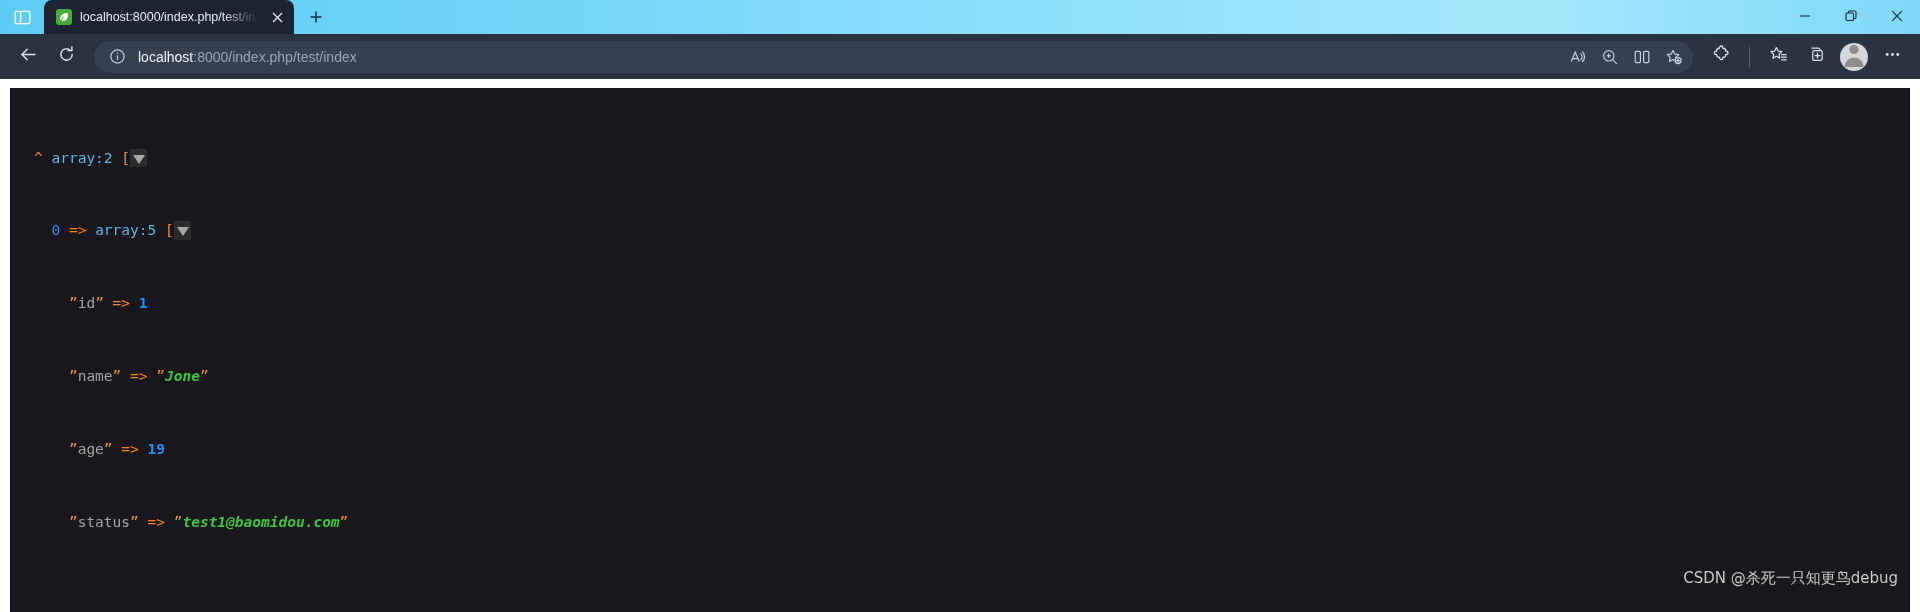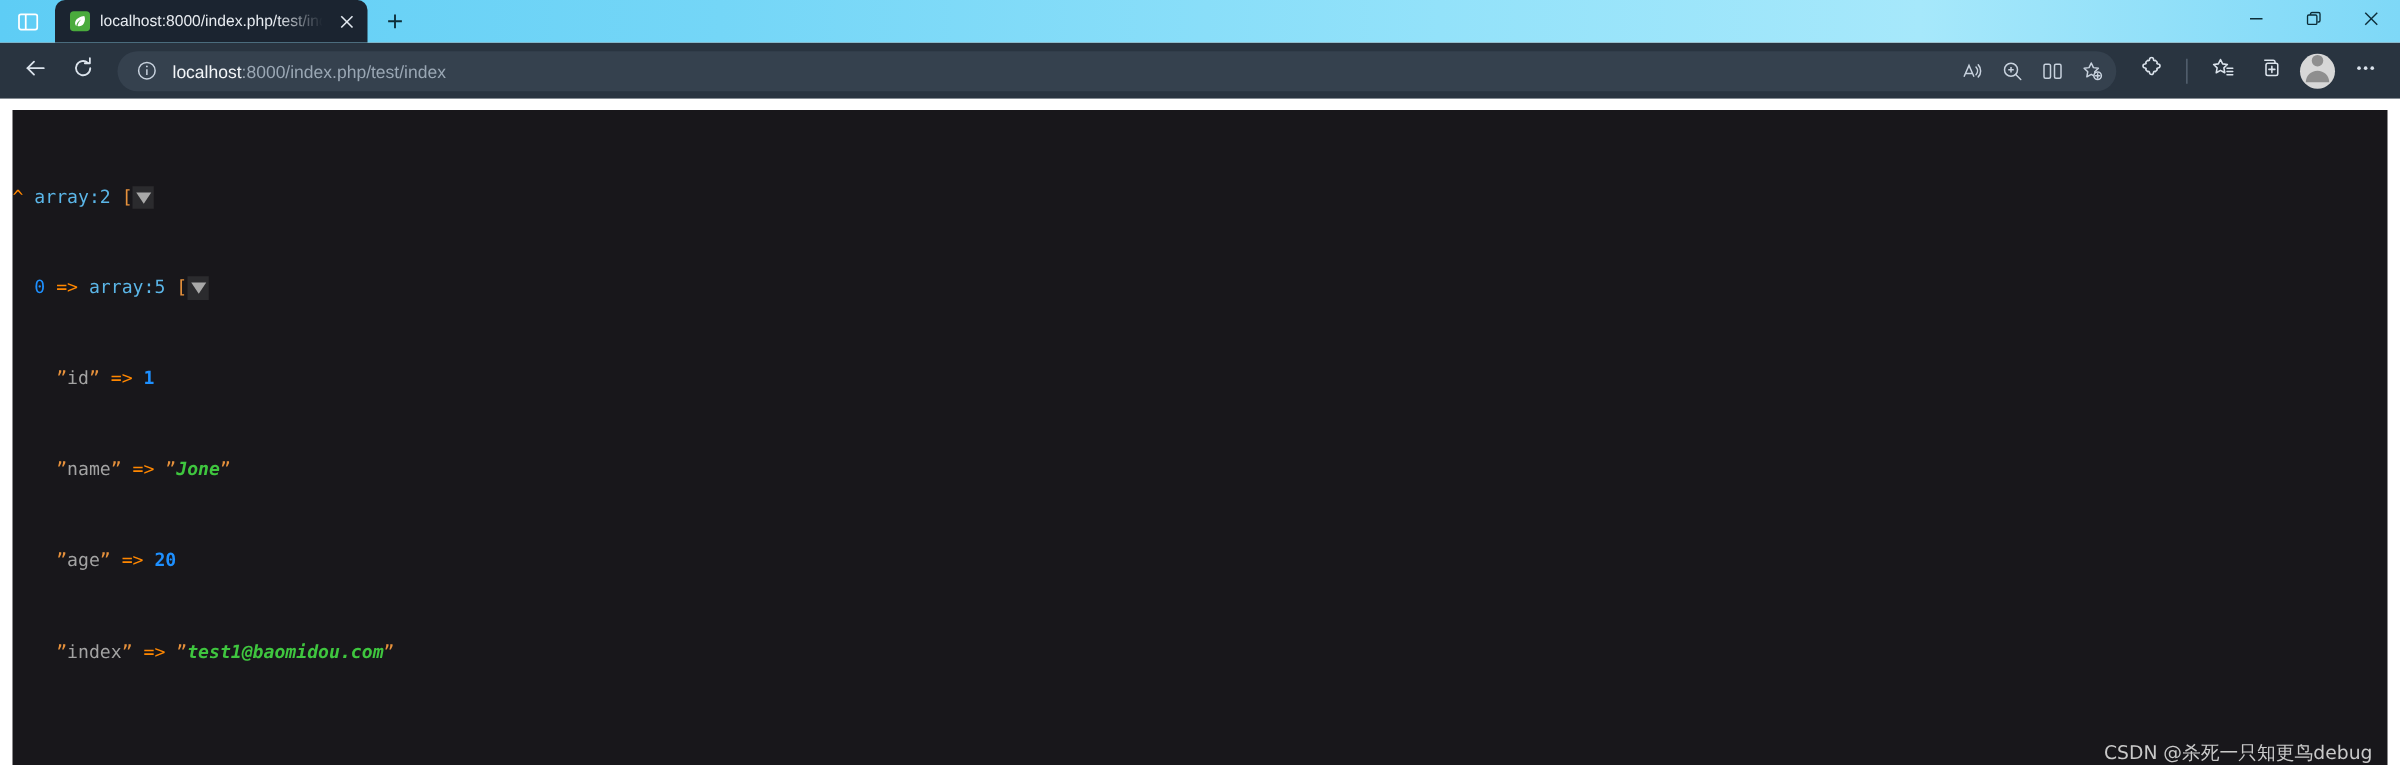--- a/index.html
+++ b/index.html
@@ -152,21 +152,21 @@
   }
   .dump {
     margin: 9px 10px 0 10px;
     background: #18171b;
     padding: 6px 0 14px 0;
     font-family: "DejaVu Sans Mono", "Liberation Mono", monospace;
     font-size: 14.5px;
     line-height: 18.2px;
     white-space: pre;
   }
-  .dump .ln { padding-left: 0; }
+  .dump .ln { padding-left: 24px; }
   .c-caret  { color: #ff8700; }
   .c-type   { color: #5bb6e8; }
   .c-brk    { color: #e6913c; }
   .c-key    { color: #a3a3a3; margin-top: 32px; }
   .c-quote  { color: #e6913c; }
   .c-arrow  { color: #ff8700; }
   .c-num    { color: #1e90ff; font-weight: bold; }
   .c-idx    { color: #1e90ff; }
   .c-str    { color: #3fc63f; font-weight: bold; font-style: italic; }
   .toggle {
@@ -181,21 +181,21 @@
   .toggle-box {
     display: inline-block;
     background: #2b2b2e;
     padding: 0 2px;
     vertical-align: top;
   }
 
   .watermark {
     position: absolute;
     right: 22px;
-    bottom: 0;
+    bottom: 24px;
     color: #c9c9c9;
     font-size: 15px;
     font-family: "DejaVu Sans", sans-serif;
     white-space: nowrap;
   }
 </style>
 </head>
 <body>
 
 <div class="titlebar">
@@ -381,23 +381,23 @@
   <div class="dump">
 
     <div class="ln"><span class="c-caret">^</span> <span class="c-type">array:2</span> <span class="c-brk">[</span><span class="toggle-box"><span class="toggle"></span></span></div>
 
     <div class="ln">  <span class="c-idx">0</span> <span class="c-arrow">=&gt;</span> <span class="c-type">array:5</span> <span class="c-brk">[</span><span class="toggle-box"><span class="toggle"></span></span></div>
 
     <div class="ln">    <span class="c-quote">”</span><span class="c-key">id</span><span class="c-quote">”</span> <span class="c-arrow">=&gt;</span> <span class="c-num">1</span></div>
 
     <div class="ln">    <span class="c-quote">”</span><span class="c-key">name</span><span class="c-quote">”</span> <span class="c-arrow">=&gt;</span> <span class="c-quote">”</span><span class="c-str">Jone</span><span class="c-quote">”</span></div>
 
-    <div class="ln">    <span class="c-quote">”</span><span class="c-key">age</span><span class="c-quote">”</span> <span class="c-arrow">=&gt;</span> <span class="c-num">20</span></div>
-
-    <div class="ln">    <span class="c-quote">”</span><span class="c-key">index</span><span class="c-quote">”</span> <span class="c-arrow">=&gt;</span> <span class="c-quote">”</span><span class="c-str">test1@baomidou.com</span><span class="c-quote">”</span></div>
+    <div class="ln">    <span class="c-quote">”</span><span class="c-key">age</span><span class="c-quote">”</span> <span class="c-arrow">=&gt;</span> <span class="c-num">19</span></div>
+
+    <div class="ln">    <span class="c-quote">”</span><span class="c-key">status</span><span class="c-quote">”</span> <span class="c-arrow">=&gt;</span> <span class="c-quote">”</span><span class="c-str">test1@baomidou.com</span><span class="c-quote">”</span></div>
 
 
     
 
     
 
     
 
     
 

